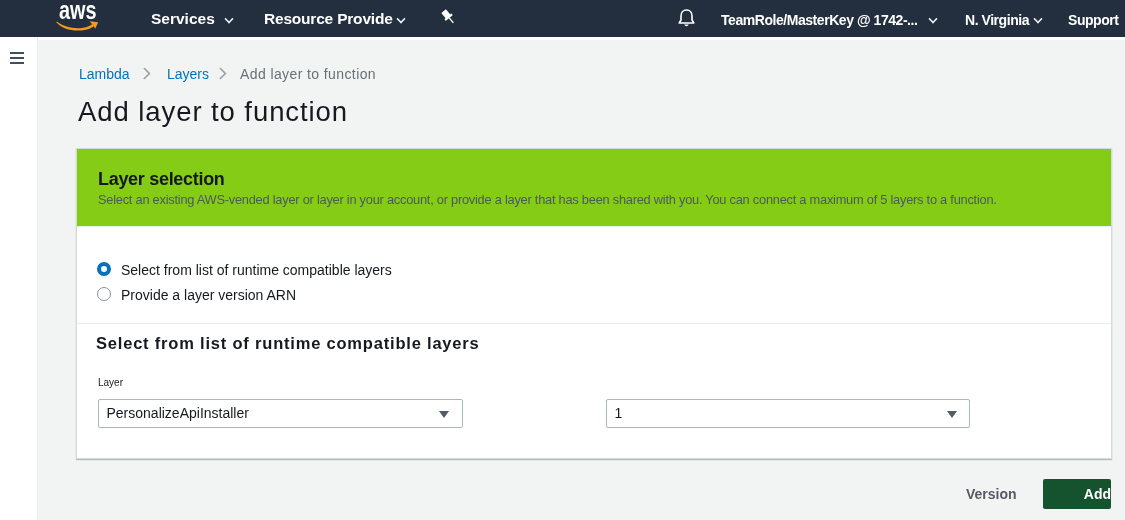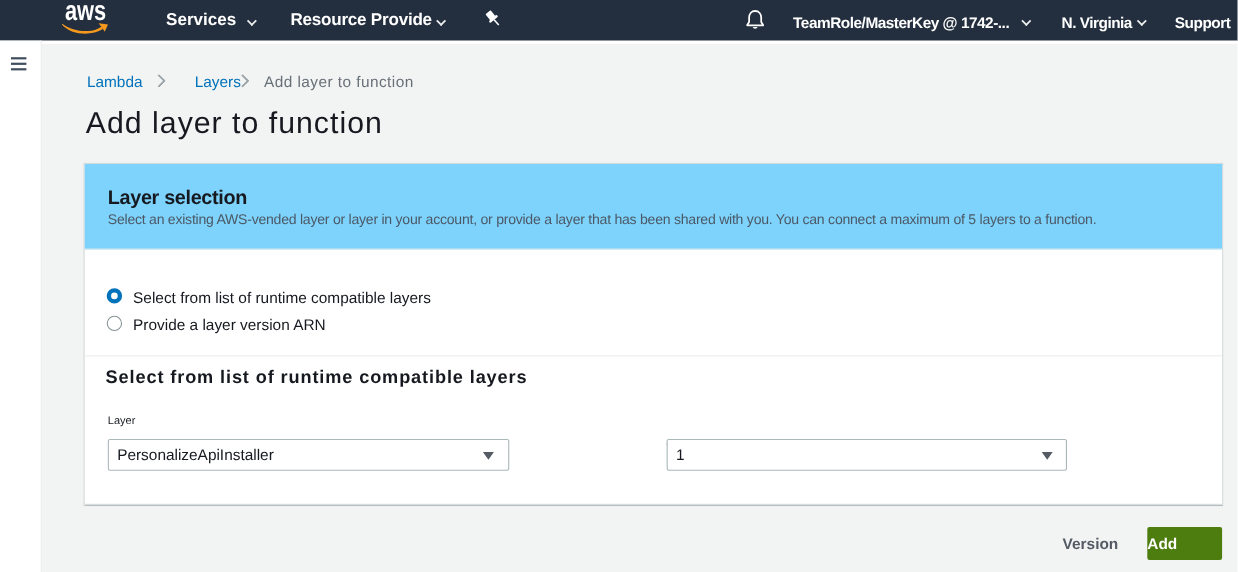--- a/index.html
+++ b/index.html
@@ -23,38 +23,38 @@
 #crumb .lnk { color:#0073bb; }
 #crumb .cur { color:#687078; }
 .bsep { position:absolute; width:10px; height:10px; top:68px; }
 .bsep:before { content:""; position:absolute; left:2px; top:1px; width:7px; height:7px; border-right:2px solid #99a3a8; border-top:2px solid #99a3a8; transform:rotate(45deg); border-radius:1px; }
 
 
 #h1 { position:absolute; top:96px; left:78px; font-size:27.5px; color:#16191f; font-weight:normal; letter-spacing:0.92px; }
 
 
 #card { position:absolute; left:76px; top:148px; width:1036px; height:311px; background:#ffffff; border:1px solid #d5dbdb; box-shadow:0 1px 1px 0 rgba(0,28,36,0.25); }
-#cardhead { position:absolute; left:0; top:0; width:100%; height:78px; background:#7dd3fc; border-bottom:1px solid #eaeded; }
+#cardhead { position:absolute; left:0; top:0; width:100%; height:78px; background:#84cc16; border-bottom:1px solid #eaeded; }
 #cardtitle { position:absolute; left:21px; top:20px; font-size:18px; font-weight:bold; color:#16191f; letter-spacing:-0.3px; }
 #carddesc { position:absolute; left:21px; top:42.7px; font-size:12.8px; color:#4c5866; letter-spacing:-0.23px; }
 
 .radio { position:absolute; width:14px; height:14px; border-radius:50%; background:#ffffff; }
 .radio.sel { border:4.5px solid #0073bb; }
 .radio.un { border:1px solid #879596; }
 .radlbl { position:absolute; font-size:14px; color:#16191f; }
 
 #div2 { position:absolute; left:0; top:174px; width:100%; height:1px; background:#eaeded; }
 #sec2 { position:absolute; left:19px; top:185px; font-size:16.5px; font-weight:bold; color:#16191f; letter-spacing:0.8px; }
 .fldlbl { position:absolute; top:228px; font-size:10px; color:#16191f; }
 .dd { position:absolute; top:250px; height:29px; background:#fff; border:1px solid #aab7b8; border-radius:2px; font-size:14px; color:#16191f; line-height:27px; padding-left:7.5px; }
 .ddtri { position:absolute; top:11.2px; width:0; height:0; border-left:5.5px solid transparent; border-right:5.5px solid transparent; border-top:7.5px solid #545b64; }
 
 
 #cancel { position:absolute; left:966px; top:486px; font-size:14px; font-weight:bold; color:#545b64; }
-#addbtn { position:absolute; left:1043px; top:479px; width:68px; height:30px; background:#4d7c0f; border-radius:2px; color:#ffffff; font-size:14px; font-weight:bold; text-align:left; line-height:30px; }
+#addbtn { position:absolute; left:1043px; top:479px; width:68px; height:30px; background:#14532d; border-radius:2px; color:#ffffff; font-size:14px; font-weight:bold; text-align:right; line-height:30px; }
 </style>
 </head>
 <body>
 
 <div id="topnav">
 
   <svg class="abs" style="left:56px;top:2px;" width="44" height="30" viewBox="0 0 44 30">
     <text x="3" y="16.5" font-family="Liberation Sans" font-size="25.5" font-weight="bold" textLength="37.5" lengthAdjust="spacingAndGlyphs" fill="#ffffff">aws</text>
     <path d="M0.7,19.6 C7,24.6 16,26.6 24,26.2 C29,26 33,24.4 36.4,22.0 L37.6,24.4 C30,29.4 18,29.6 10,26.8 C5,25 1.8,22 0.3,20.3 Z" fill="#f4981e"></path>
     <path d="M33.6,19.2 L42.2,20.3 L39.2,26.8 L36.7,22.9 Z" fill="#f4981e"></path>
@@ -85,21 +85,21 @@
 
 <div style="position:absolute;left:0;top:37px;width:1125px;height:2.5px;background:#ffffff;"></div>
 <div id="sidebar">
   <div class="hbar" style="top:14.8px;"></div>
   <div class="hbar" style="top:20px;"></div>
   <div class="hbar" style="top:25.2px;"></div>
 </div>
 
 <div id="crumb">
   <span class="lnk" style="position:absolute;left:0;">Lambda</span>
-  <span class="lnk" style="position:absolute;left:98px;text-align:center;">Layers</span>
+  <span class="lnk" style="position:absolute;left:88px;text-align:center;">Layers</span>
   <span class="cur" style="position:absolute;left:161px;white-space:nowrap;letter-spacing:0.4px;">Add layer to function</span>
 </div>
 <span class="bsep" style="left:138px;"></span>
 <span class="bsep" style="left:214px;"></span>
 
 <div id="h1">Add layer to function</div>
 
 <div id="card">
   <div id="cardhead">
     <div id="cardtitle">Layer selection</div>

